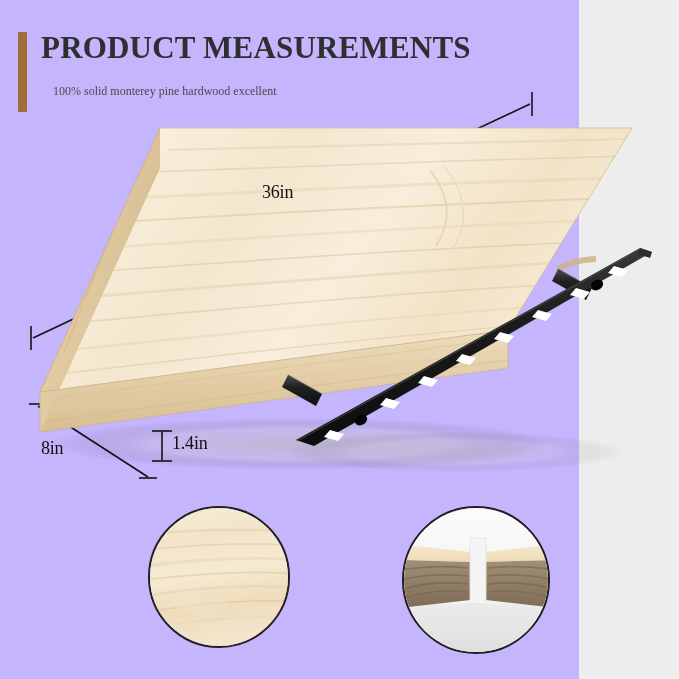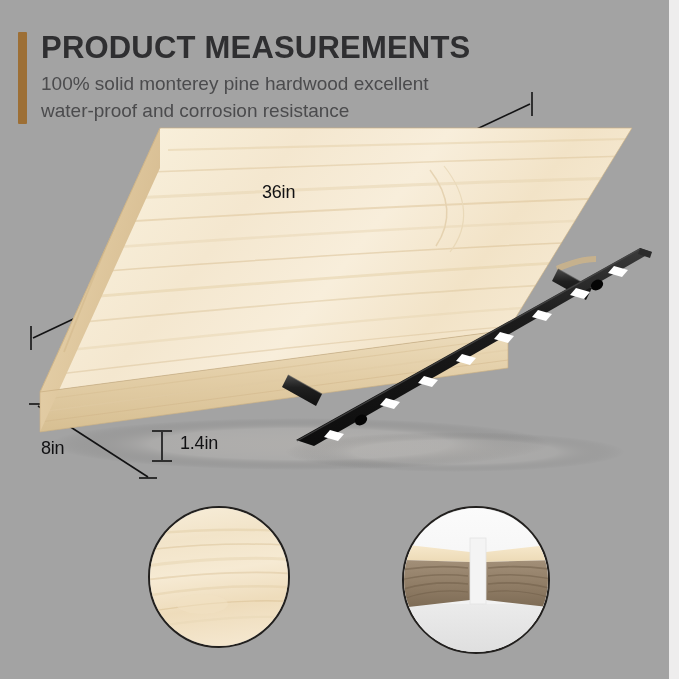--- a/index.html
+++ b/index.html
@@ -9,23 +9,24 @@
   body {
     width: 679px;
     height: 679px;
     background: #eeeded;
     font-family: "Liberation Sans", sans-serif;
     overflow: hidden;
     position: relative;
   }
   #stage {
     position: relative;
-    width: 669px;
+    width: 579px;
     height: 679px;
-    background: #a3a3a3;
+    background: #c4b5fd;
+    font-family: Liberation Serif, serif;
   }
 
   
   .header {
     position: absolute;
     left: 18px;
     top: 32px;
     width: 600px;
     display: flex;
     align-items: stretch;
@@ -45,24 +46,24 @@
   .title {
     font-size: 31px;
     font-weight: bold;
     color: #2f2f31;
     letter-spacing: 0.2px;
     line-height: 1.05;
     margin: 0 0 6px 0;
     white-space: nowrap;
   }
   .subtitle {
-    font-size: 19px;
+    font-size: 12px;
     color: #4b4b4d;
     line-height: 1.42;
-    margin: 0;
+    margin: 12px;
     font-weight: normal;
   }
   .subtitle span { display: block; white-space: nowrap; }
 
   
   #art {
     position: absolute;
     left: 0; top: 0;
     width: 679px;
     height: 679px;
@@ -73,21 +74,21 @@
   .dim-label {
     position: absolute;
     font-size: 18px;
     font-weight: normal;
     color: #111113;
     white-space: nowrap;
     letter-spacing: -0.2px;
   }
   #dim-36 { left: 262px; top: 182px; }
   #dim-8  { left: 41px;  top: 438px; }
-  #dim-14 { left: 180px; top: 433px; }
+  #dim-14 { left: 172px; top: 433px; }
 
   
   .inset {
     position: absolute;
     border-radius: 50%;
     overflow: hidden;
     border: 2px solid #22201e;
     box-sizing: border-box;
   }
   #inset-left {
@@ -103,21 +104,20 @@
 <body>
 
 <div id="stage">
 
   <div class="header">
     <div class="accent-bar"></div>
     <div class="header-text">
       <h1 class="title">PRODUCT MEASUREMENTS</h1>
       <p class="subtitle">
         <span>100% solid monterey pine hardwood excellent</span>
-        <span>water-proof and corrosion resistance</span>
       </p>
     </div>
   </div>
 
   <svg id="art" viewBox="0 0 679 679">
     <defs>
 
       <linearGradient id="topFace" x1="0" y1="0" x2="1" y2="0.35">
         <stop offset="0%" stop-color="#f3e4c9"></stop>
         <stop offset="18%" stop-color="#f8efda"></stop>

